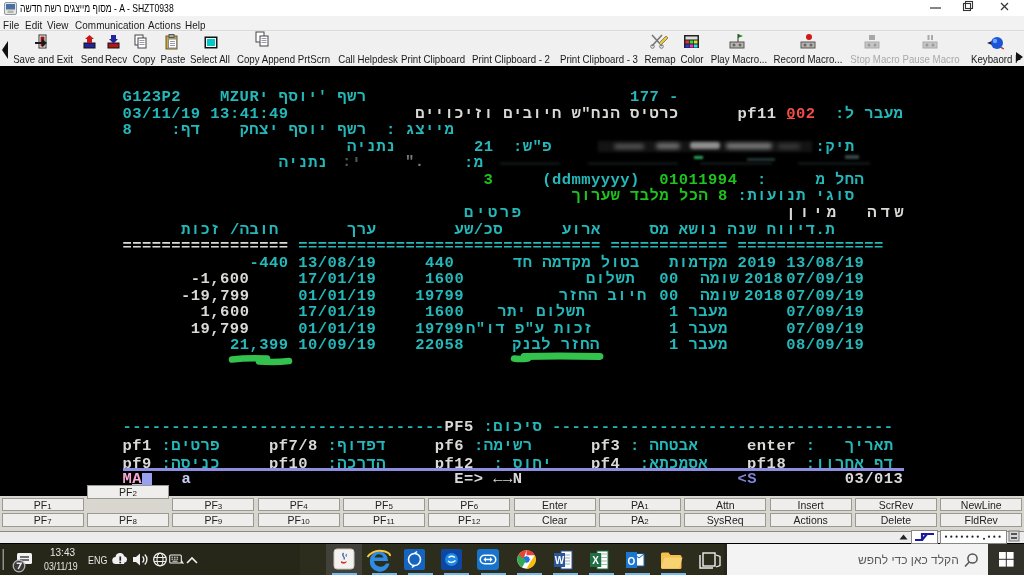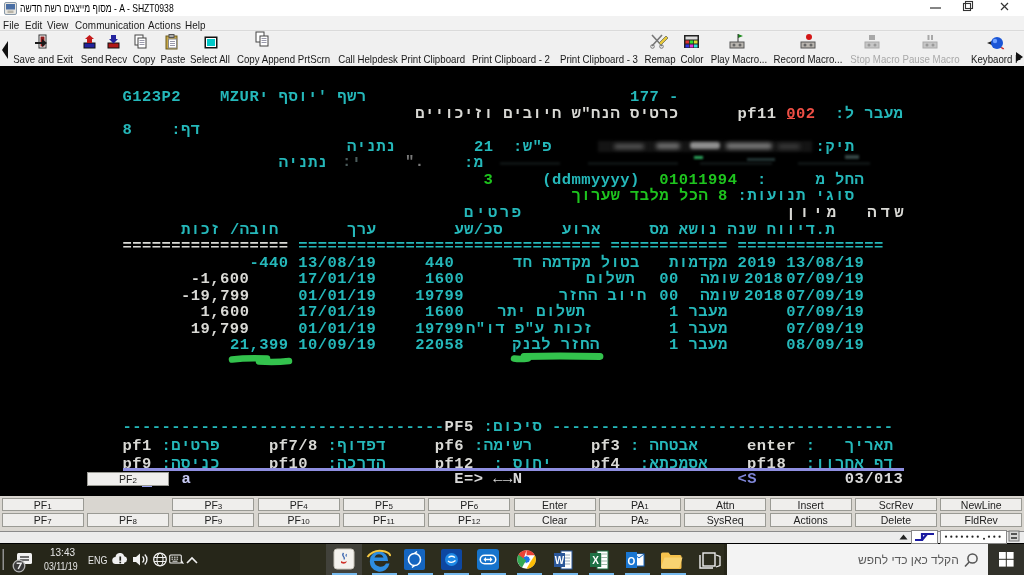--- a/index.html
+++ b/index.html
@@ -151,27 +151,29 @@
       <path d="M8 2 L2 11 L8 20 Z" fill="#111"></path>
     </svg>
 <svg class="abs" style="left:1014px;top:50px" width="10" height="14" viewBox="0 0 10 14">
       <path d="M2 2 L9 7 L2 12 Z" fill="#111"></path>
     </svg>
 <span class="t c" style="left:122.5px;top:90.1px">G123P2</span>
 <span class="t c" style="left:220.1px;top:90.1px">MZUR</span>
 <span class="t c" style="left:259.1px;top:90.1px" dir="rtl">רשף 'יוסף י</span>
 <span class="t c" style="left:630.0px;top:90.1px">177</span>
 <span class="t c" style="left:669.1px;top:90.1px">-</span>
+<span class="t c" style="left:122.5px;top:106.6px">03/11/19 13:41:49</span>
 <span class="t w" style="left:415.3px;top:106.6px" dir="rtl">כרטיס הנח"ש חיובים וזיכויים</span>
 <span class="t w" style="left:737.4px;top:106.6px">pf11</span>
 <span class="t r" style="left:786.2px;top:106.6px">002</span>
 <div class="abs" style="left:787px;top:117.5px;width:7.5px;height:1.6px;background:#ef4f45"></div>
 <span class="t c" style="left:835.0px;top:106.6px" dir="rtl">מעבר ל:</span>
 <span class="t c" style="left:122.5px;top:123.2px">8</span>
 <span class="t c" style="left:171.3px;top:123.2px" dir="rtl">דף:</span>
+<span class="t c ltro" style="left:239.6px;top:123.2px">מייצג :  רשף יוסף יצחק</span>
 <span class="t c" style="left:347.0px;top:139.8px">נתניה</span>
 <span class="t c" style="left:473.9px;top:139.8px">21</span>
 <span class="t c" style="left:512.9px;top:139.8px" dir="rtl">פ"ש:</span>
 <span class="t c" style="left:815.5px;top:139.8px" dir="rtl">תיק:</span>
 <span class="t c" style="left:278.7px;top:156.3px">נתניה</span>
 <span class="t c" style="left:464.1px;top:156.3px" dir="rtl">מ:</span>
 <span class="t g" style="left:483.6px;top:172.8px">3</span>
 <span class="t c" style="left:542.2px;top:172.8px">(ddmmyyyy)</span>
 <span class="t g" style="left:659.3px;top:172.8px">01011994</span>
 <span class="t c" style="left:756.9px;top:172.8px">:</span>
@@ -288,21 +290,21 @@
     </svg>
 <div class="abs" style="left:122.5px;top:468.4px;width:781px;height:2.2px;background:#8e8ee0"></div>
 <span class="t" style="left:122.5px;top:472.3px;color:#f9a8d4">MA</span>
 <div class="abs" style="left:141.8px;top:473.2px;width:9.8px;height:14.2px;background:#97a1f0"></div>
 <div class="abs" style="left:131.5px;top:483.8px;width:10px;height:1.6px;background:#b8bcf0"></div>
 <span class="t" style="left:181.6px;top:472.3px;color:#c6c9f2">a</span>
 <span class="t" style="left:454.3px;top:472.3px;color:#d8d8d8">E=&gt; ←→N</span>
 <span class="t" style="left:737.4px;top:472.3px;color:#7f86d8">&lt;S</span>
 <span class="t" style="left:844.7px;top:472.3px;color:#d8d8d8">03/013</span>
 <div class="kb" style="left:1.5px;top:497.6px">PF<span class="kd">1</span></div>
-<div class="kb" style="left:86.8px;top:472px">PF<span class="kd">2</span></div>
+<div class="kb" style="left:86.8px;top:485px">PF<span class="kd">2</span></div>
 <div class="kb" style="left:172.2px;top:497.6px">PF<span class="kd">3</span></div>
 <div class="kb" style="left:257.5px;top:497.6px">PF<span class="kd">4</span></div>
 <div class="kb" style="left:342.8px;top:497.6px">PF<span class="kd">5</span></div>
 <div class="kb" style="left:428.1px;top:497.6px">PF<span class="kd">6</span></div>
 <div class="kb" style="left:513.5px;top:497.6px">Enter</div>
 <div class="kb" style="left:598.8px;top:497.6px">PA<span class="kd">1</span></div>
 <div class="kb" style="left:684.1px;top:497.6px">Attn</div>
 <div class="kb" style="left:769.5px;top:497.6px">Insert</div>
 <div class="kb" style="left:854.8px;top:497.6px">ScrRev</div>
 <div class="kb" style="left:940.1px;top:497.6px">NewLine</div>

